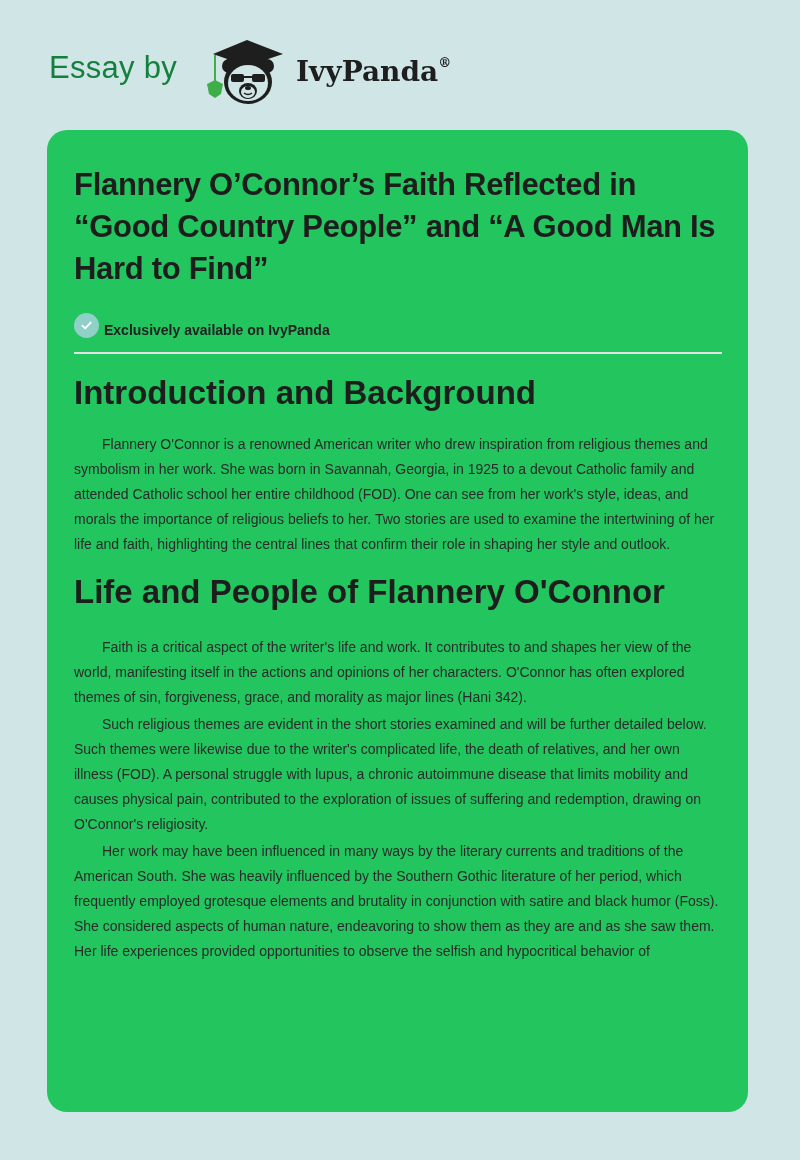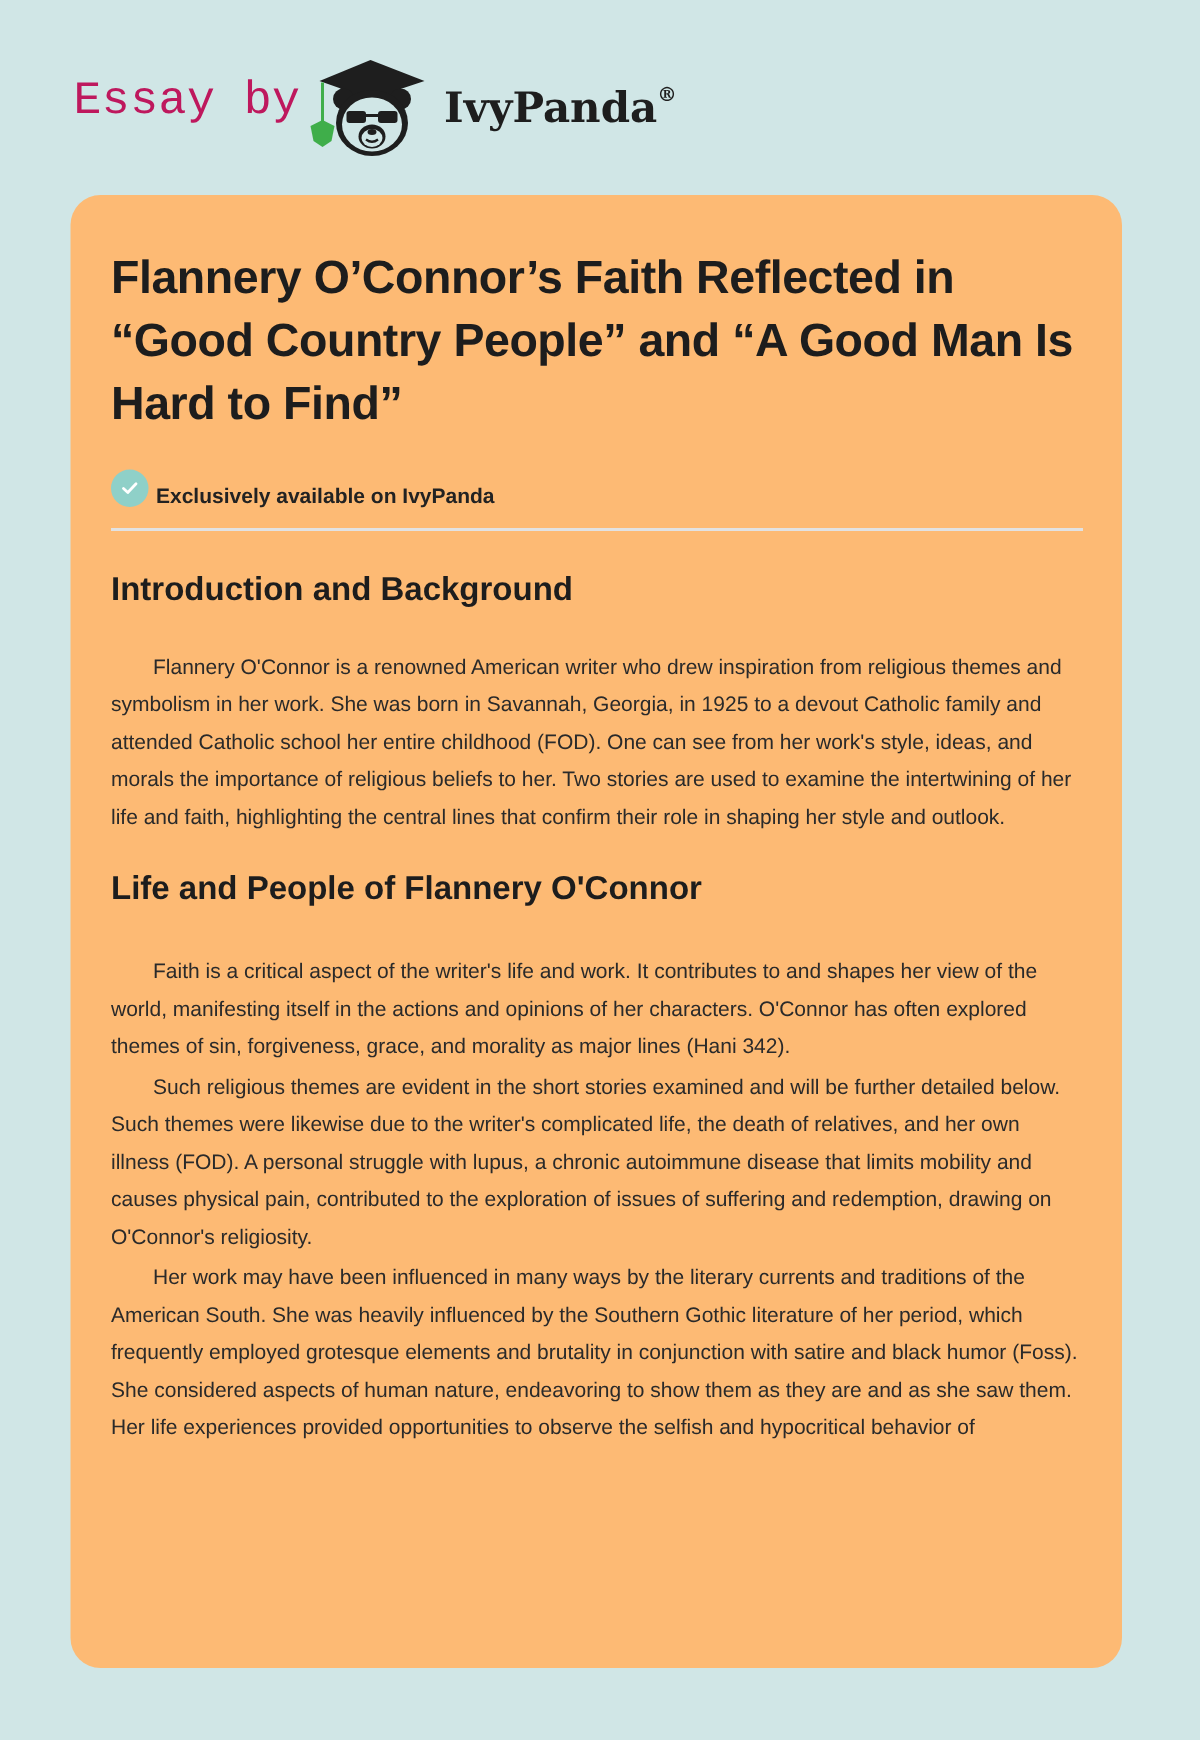--- a/index.html
+++ b/index.html
@@ -1,34 +1,34 @@
 <!DOCTYPE html>
 <html><head>
 <meta charset="utf-8">
 <style>
   html, body { margin:0; padding:0; }
   body {
     width:800px; height:1160px; background:#d0e6e6; overflow:hidden; position:relative;
     font-family:"Liberation Sans", sans-serif; color:#222;
   }
   .header { position:absolute; left:0; top:0; width:800px; height:130px; }
-  .essay-by { position:absolute; left:49px; top:50px; font-family:Liberation Mono, monospace; font-size:31px; color:#be185d; letter-spacing:0.3px; }
+  .essay-by { position:absolute; left:49px; top:50px; font-family:Liberation Sans, sans-serif; font-size:31px; color:#15803d; letter-spacing:0.3px; }
   .logo-icon { position:absolute; left:203px; top:36px; width:88px; height:72px; }
   .brand { position:absolute; left:296px; top:55px; font-family:"DejaVu Serif", serif; font-weight:bold; font-size:28px; color:#1e1e1e; }
   .brand sup { font-size:13px; position:relative; top:-4px; }
   .card {
-    position:absolute; left:47px; top:130px; width:701px; height:982px; background:#fdba74; border-radius:20px;
+    position:absolute; left:47px; top:130px; width:701px; height:982px; background:#22c55e; border-radius:20px;
   }
   .card-inner { position:absolute; left:27px; top:34px; width:648px; }
   h1.title { margin:0; font-size:31px; line-height:42px; font-weight:bold; color:#1d1d1d; letter-spacing:-0.3px; }
   .badge { display:flex; align-items:flex-end; margin-top:22px; height:26px; }
   .check { width:25px; height:25px; border-radius:50%; background:#8fd0c8; display:flex; align-items:center; justify-content:center; margin-right:5px; }
   .badge-text { font-size:14px; font-weight:bold; color:#222; }
   .divider { height:2px; background:#e2e2e2; margin-top:14px; }
-  h2 { margin:0; font-size:22px; font-weight:bold; color:#1d1d1d; line-height:34px; }
+  h2 { margin:0; font-size:33px; font-weight:bold; color:#1d1d1d; line-height:34px; }
   h2.s1 { margin-top:22px; }
   h2.s2 { margin-top:18px; }
   p { margin:0; font-size:14px; line-height:25px; color:#2a2a2a; text-indent:28px; }
   p.p1 { margin-top:22px; }
   p.p2 { margin-top:26px; }
   p.p3, p.p4 { margin-top:2px; }
 </style>
 </head>
 <body>
 

